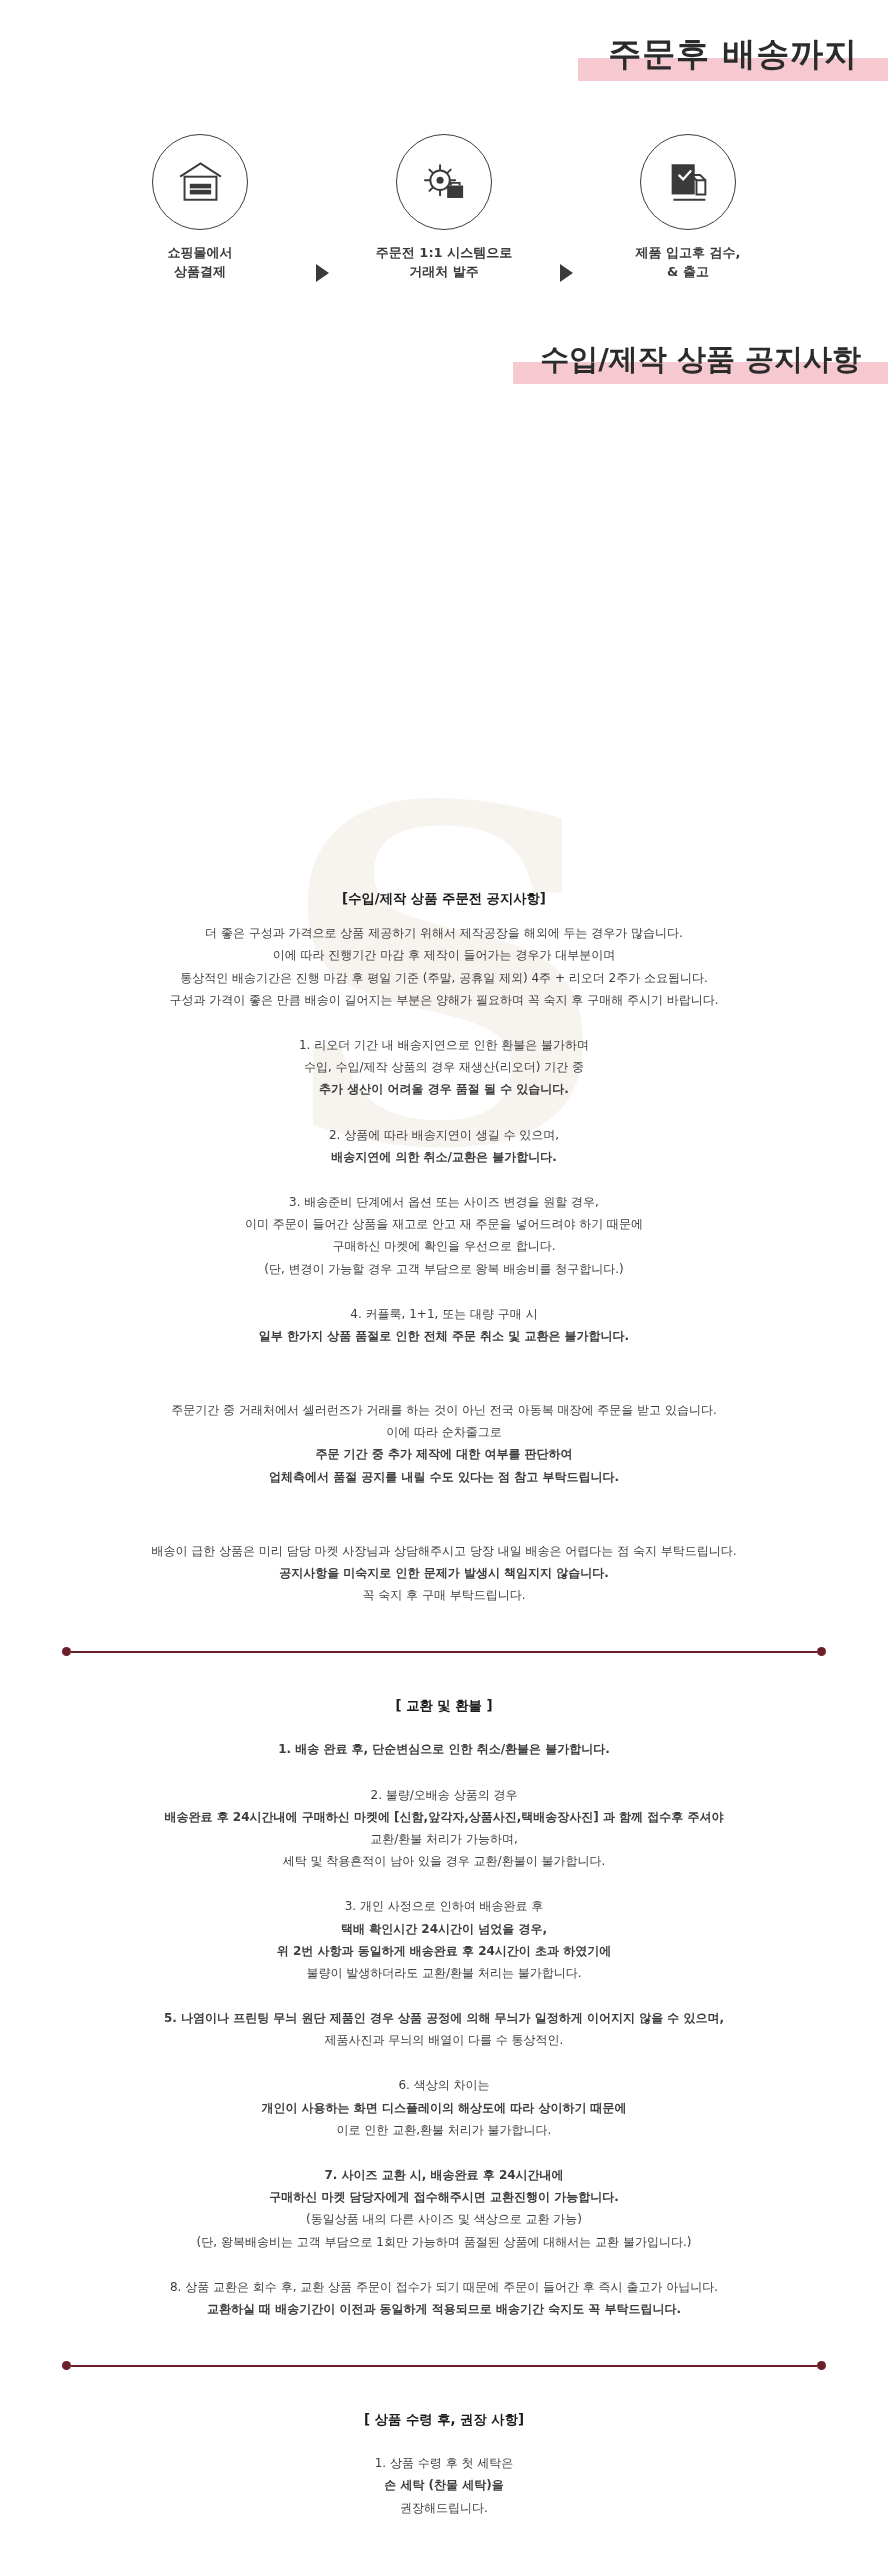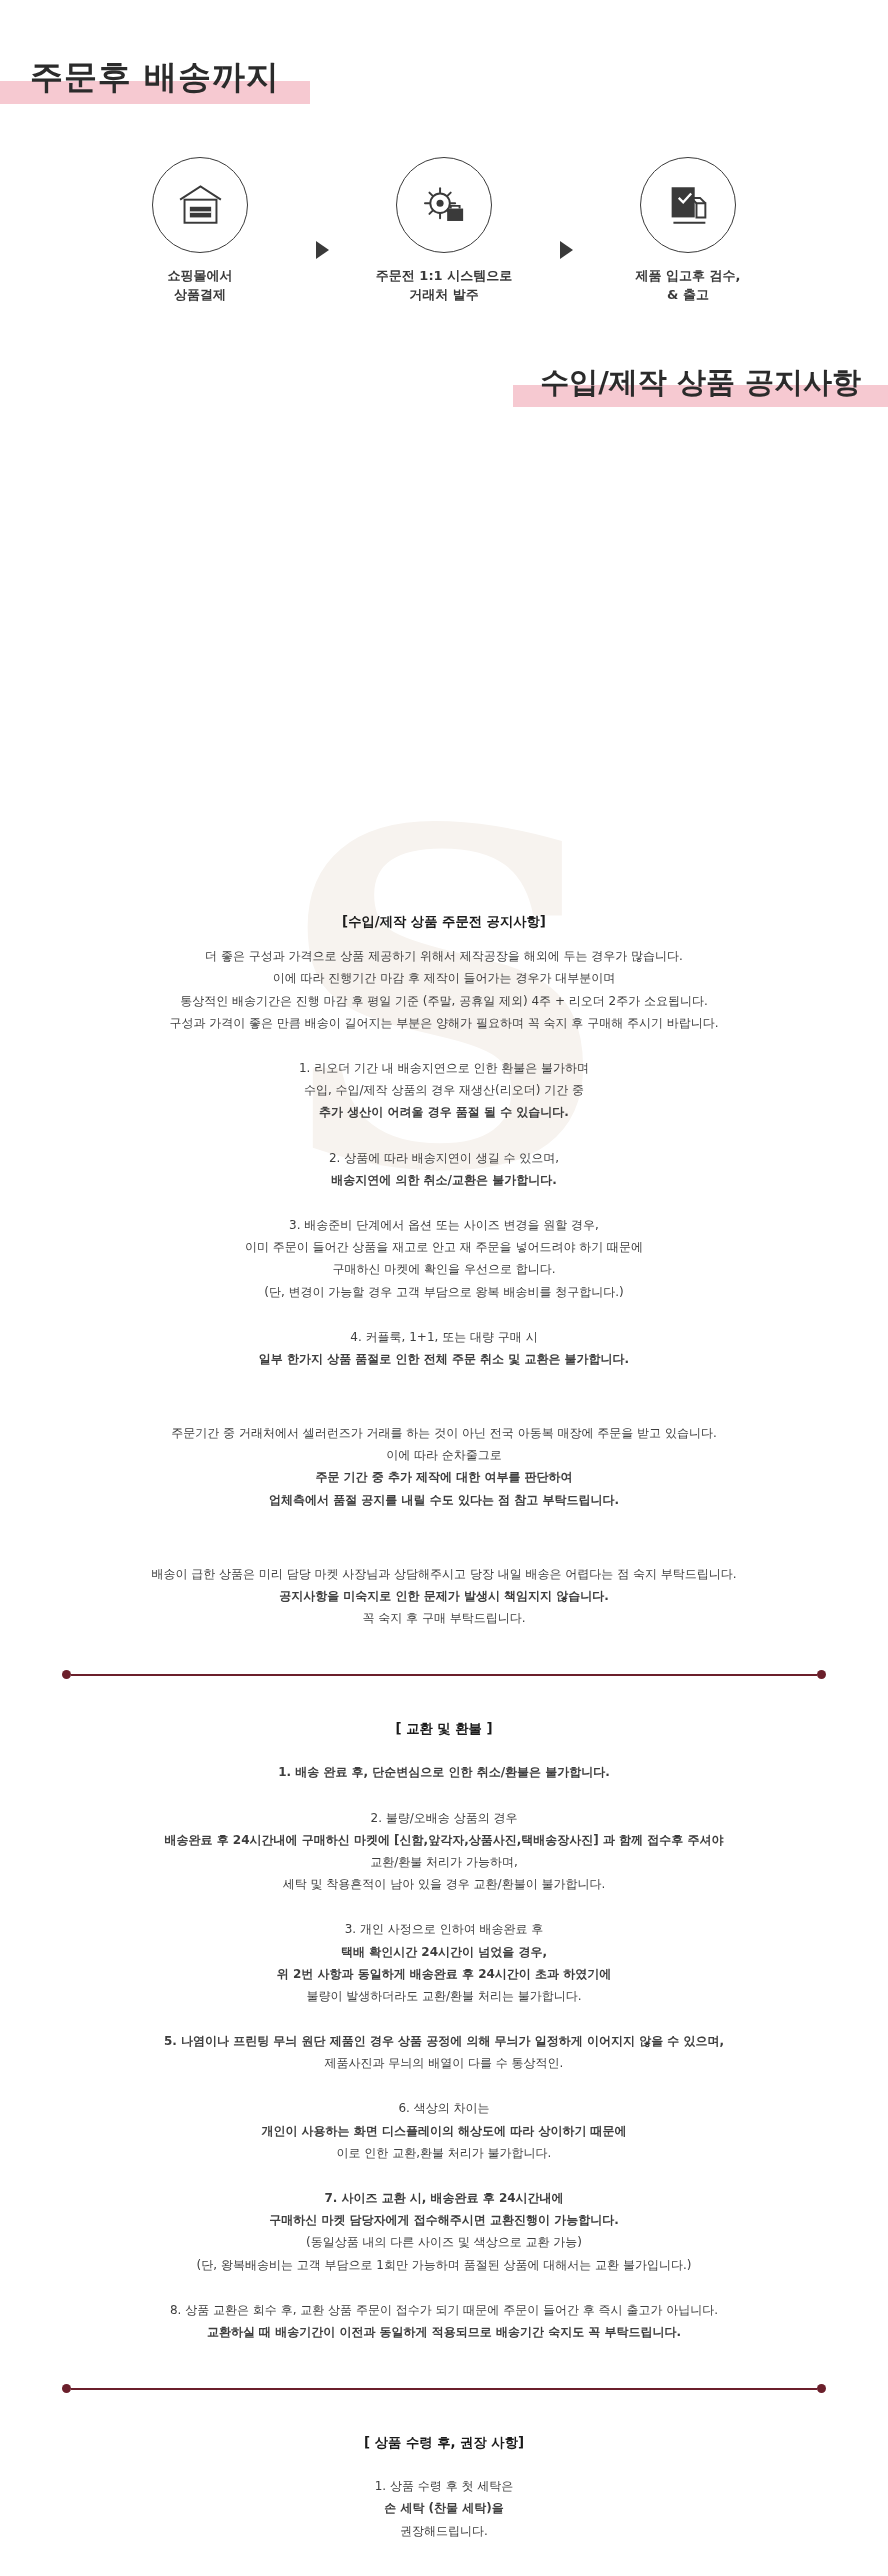--- a/index.html
+++ b/index.html
@@ -6,21 +6,21 @@
   body {
     width: 888px;
     background: #ffffff;
     font-family: "DejaVu Sans", "Liberation Sans", sans-serif;
     color: #333;
     -webkit-font-smoothing: antialiased;
   }
   .page { width: 888px; margin: 0 auto; position: relative; overflow: hidden; }
 
   
-  .banner-wrap { text-align: left; padding-top: 50px; }
+  .banner-wrap { text-align: right; padding-top: 27px; margin-left: 13px; }
   .banner {
     display: inline-block;
     position: relative;
     padding: 5.3px 30px 9px 30px;
   }
   .banner .hl {
     position: absolute;
     left: 0; right: 0;
     bottom: 5.3px;
     height: 23px;
@@ -33,21 +33,21 @@
     font-size: 33px;
     font-weight: bold;
     color: #2b2b2b;
     letter-spacing: 0.9px;
   }
 
   
   .steps {
     margin-top: 48px;
     display: flex;
-    align-items: center;
+    align-items: flex-end;
     justify-content: center;
     gap: 17px;
   }
   .step { width: 187px; text-align: center; }
   .circle {
     width: 96px; height: 96px;
     margin: 0 auto;
     border-radius: 50%;
     border: 1.8px solid #3a3a3a;
     display: flex; align-items: center; justify-content: center;

